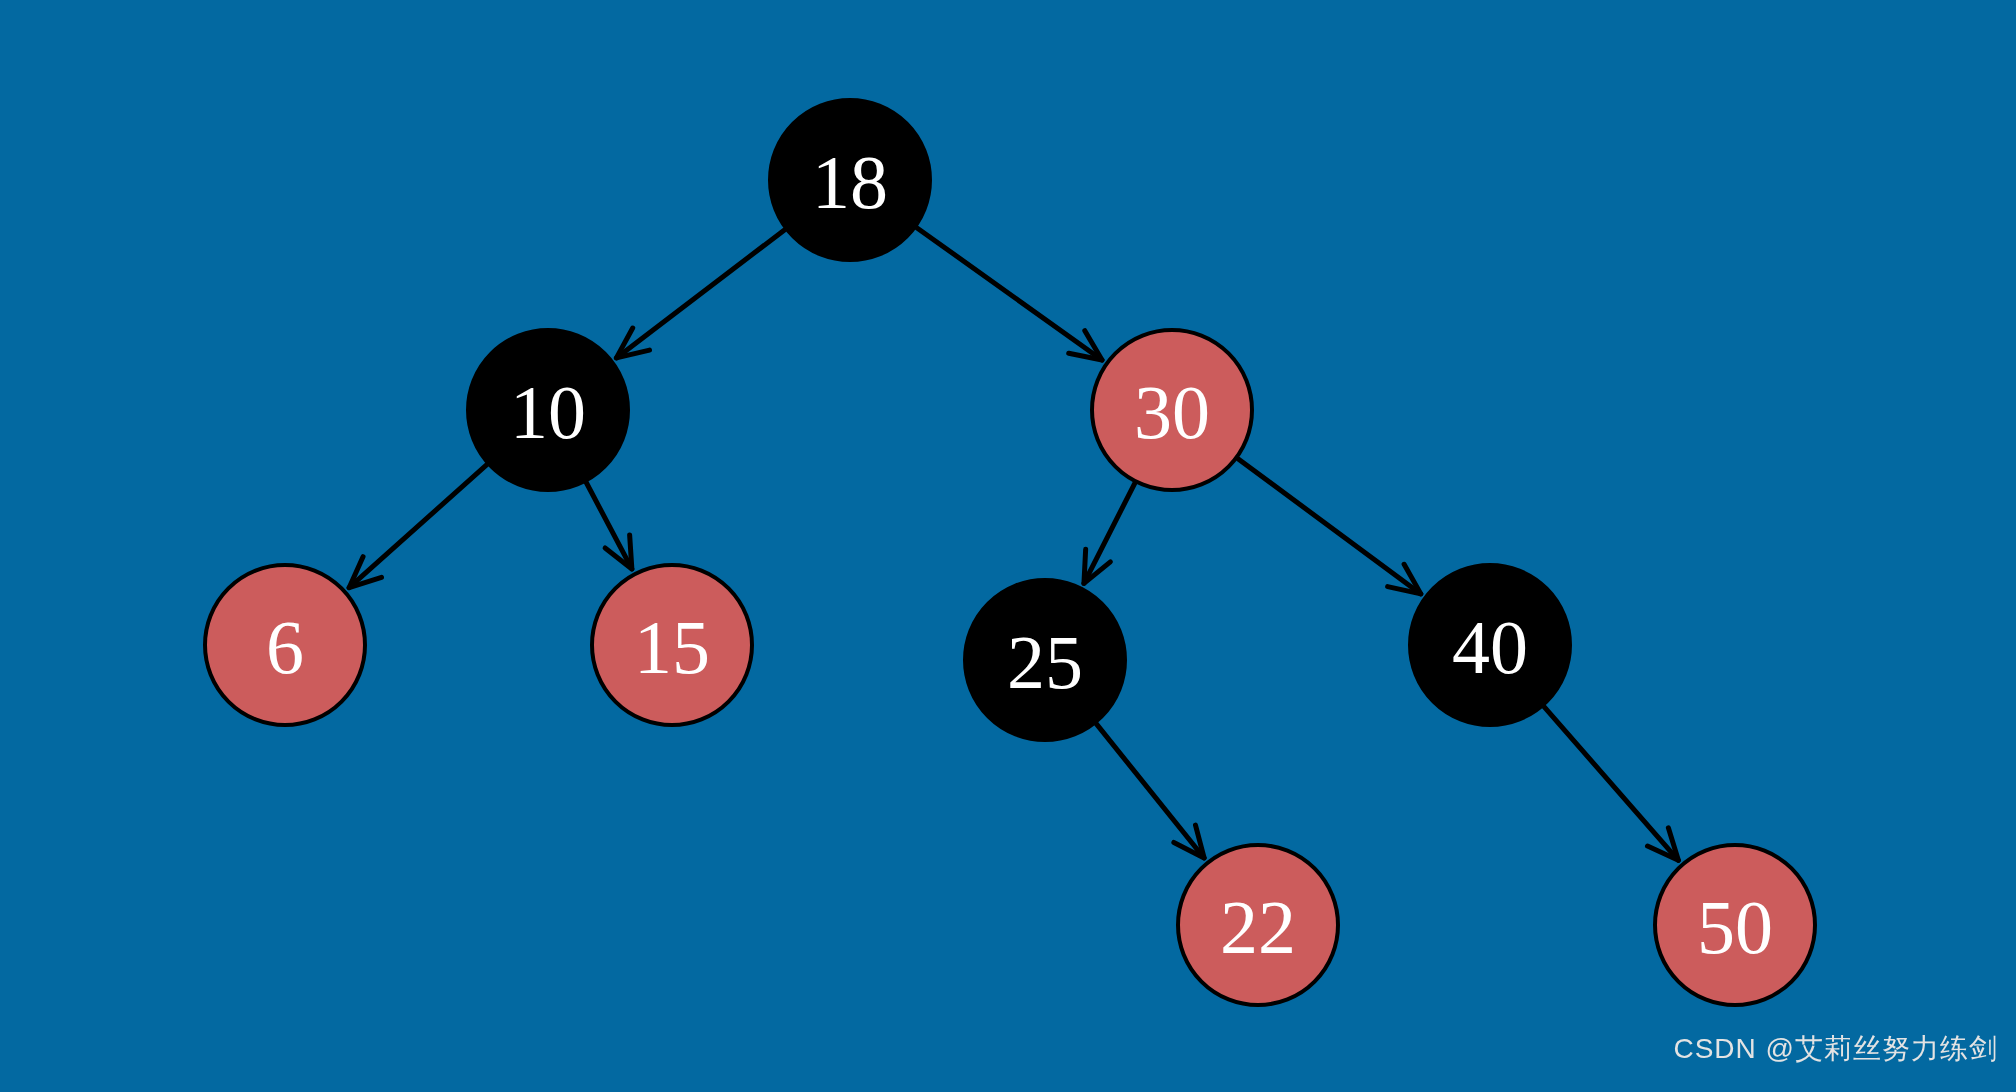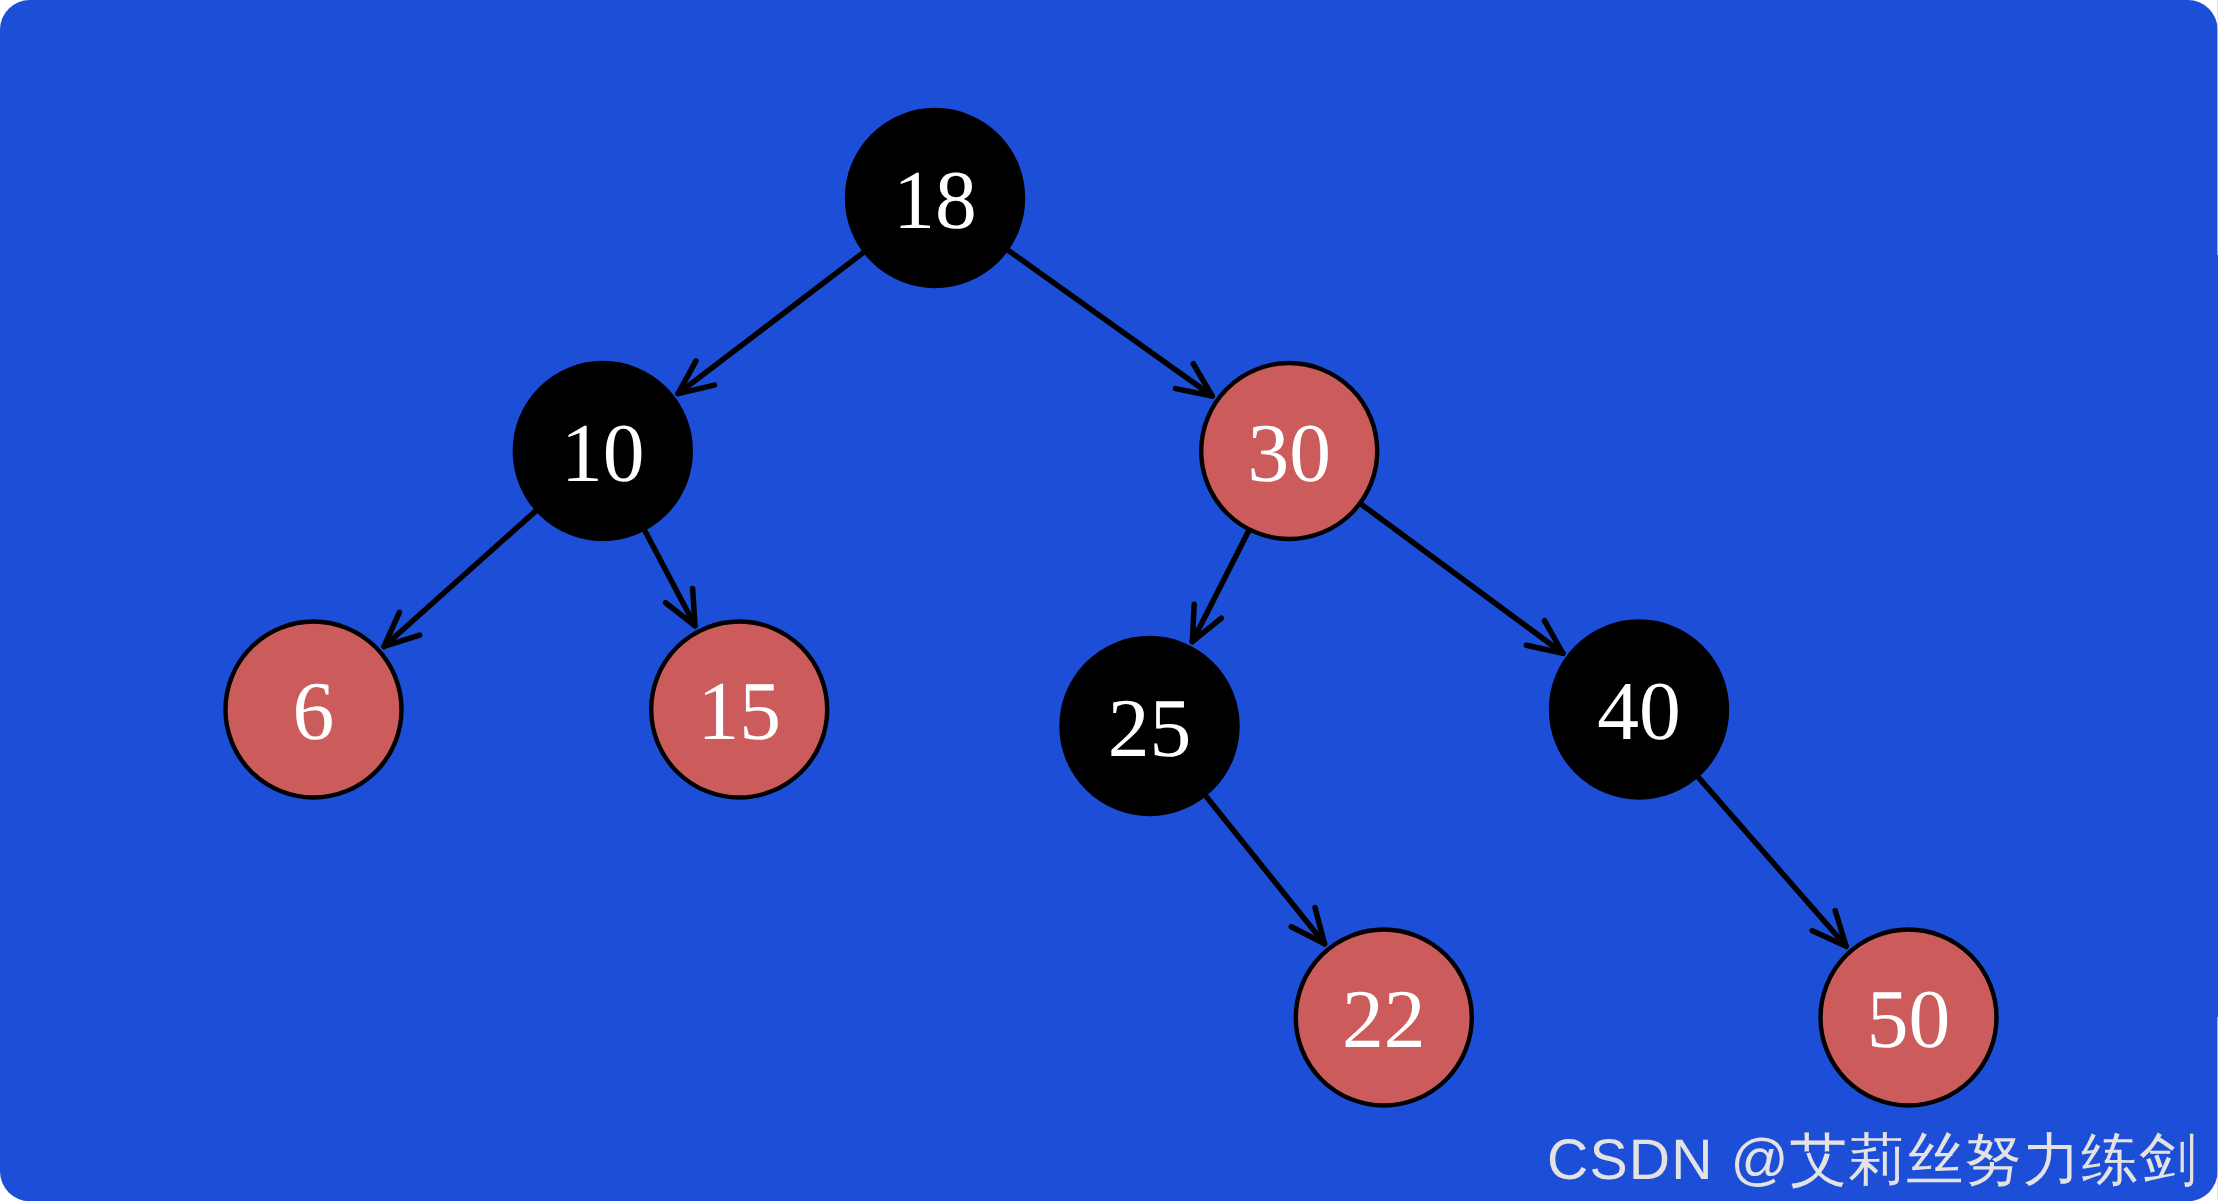--- a/index.html
+++ b/index.html
@@ -7,23 +7,22 @@
     padding: 0;
     background: #ffffff;
   }
   body {
     font-family: "Liberation Serif", "DejaVu Serif", serif;
   }
   #canvas {
     position: relative;
     width: 2016px;
     height: 1092px;
-    background: #1d4ed8;
+    background: #0369a1;
     overflow: hidden;
-    border-radius: 27px;
   }
   #tree-svg {
     position: absolute;
     left: 0;
     top: 0;
     width: 2016px;
     height: 1092px;
   }
   .node-circle {
     stroke: #000000;
@@ -46,24 +45,24 @@
   .arrow-head {
     stroke: #000000;
     stroke-width: 5;
     fill: none;
     stroke-linecap: round;
     stroke-linejoin: round;
   }
   #watermark {
     position: absolute;
     right: 18px;
-    bottom: 2px;
+    bottom: 24px;
     color: #e3e3e3;
     font-family: "Liberation Sans", "DejaVu Sans", sans-serif;
-    font-size: 52px;
+    font-size: 28px;
     letter-spacing: 1px;
     white-space: nowrap;
     user-select: none;
   }
 </style>
 </head>
 <body>
 
 <div id="canvas">
   <svg id="tree-svg" viewBox="0 0 2016 1092">

